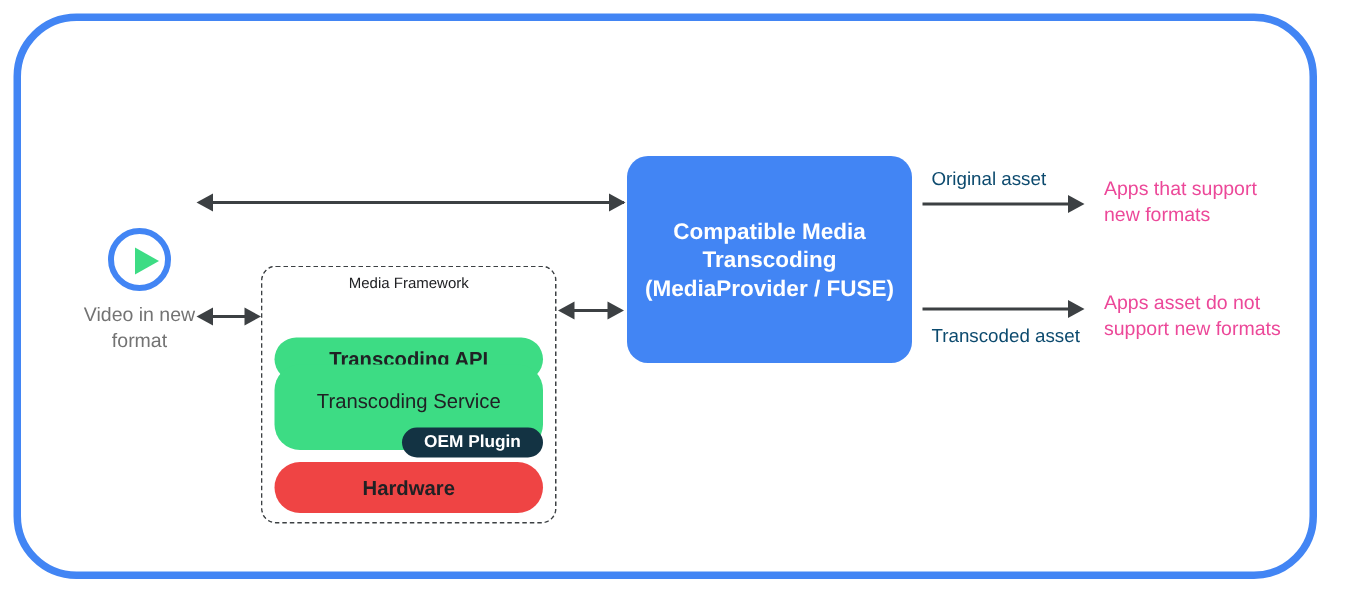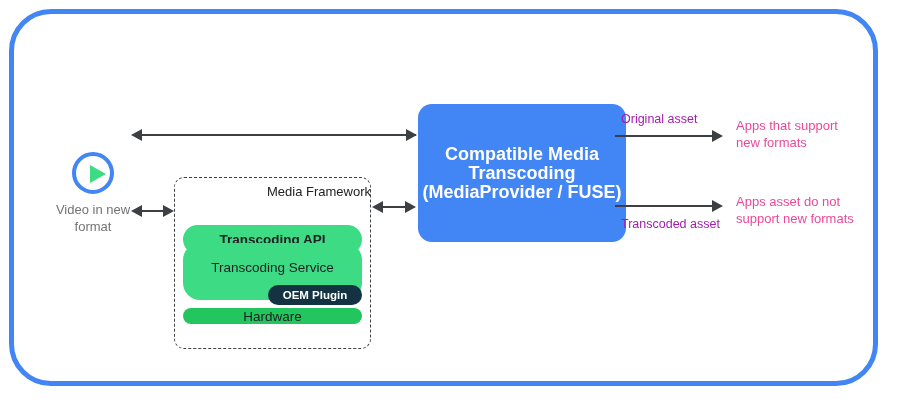--- a/index.html
+++ b/index.html
@@ -70,22 +70,22 @@
     height: 172px;
     border: 1.6px dashed #3c4043;
     border-radius: 10px;
     box-sizing: border-box;
   }
   .framework-title {
     position: absolute;
     left: 174px;
     top: 184px;
     width: 197px;
-    text-align: right;
-    font-size: 13px;
+    text-align: center;
+    font-size: 10px;
     color: #202124;
   }
   .stack-box {
     position: absolute;
     left: 183px;
     width: 179px;
     border-radius: 17px;
     box-sizing: border-box;
     display: flex;
     align-items: center;
@@ -103,23 +103,23 @@
   .box-service {
     top: 243px;
     height: 57px;
     background: #3ddc84;
     font-weight: normal;
     align-items: flex-start;
     padding-top: 17px;
   }
   .box-hardware {
     top: 308px;
-    height: 16px;
-    background: #22c55e;
-    font-weight: normal;
+    height: 34px;
+    background: #ef4444;
+    font-weight: bold;
   }
   .oem-plugin {
     position: absolute;
     left: 268px;
     top: 285px;
     width: 94px;
     height: 20px;
     background: #133343;
     border-radius: 11px;
     display: flex;
@@ -129,30 +129,30 @@
     font-size: 11.5px;
     font-weight: bold;
     box-sizing: border-box;
   }
 
   
   .cmt-box {
     position: absolute;
     left: 418px;
     top: 104px;
-    width: 208px;
+    width: 190px;
     height: 138px;
     background: #4285f4;
     border-radius: 14px;
     display: flex;
     flex-direction: column;
     align-items: center;
     justify-content: center;
     color: #ffffff;
-    font-size: 18px;
+    font-size: 15px;
     font-weight: bold;
     line-height: 19px;
     text-align: center;
     box-sizing: border-box;
   }
 
   
   .arrow-line {
     position: absolute;
     height: 2px;
@@ -186,21 +186,21 @@
   
   .arrow-o1-line  { left: 615px; top: 135px; width: 99px; }
   .arrow-o1-head  { left: 712px; top: 130px; }
   .arrow-o2-line  { left: 615px; top: 205px; width: 99px; }
   .arrow-o2-head  { left: 712px; top: 200px; }
 
   
   .asset-label {
     position: absolute;
     font-size: 12.5px;
-    color: #a21caf;
+    color: #0c4a6e;
     white-space: nowrap;
   }
   .label-original   { left: 621px; top: 112px; }
   .label-transcoded { left: 621px; top: 217px; }
 
   
   .app-caption {
     position: absolute;
     font-size: 13px;
     line-height: 17px;

